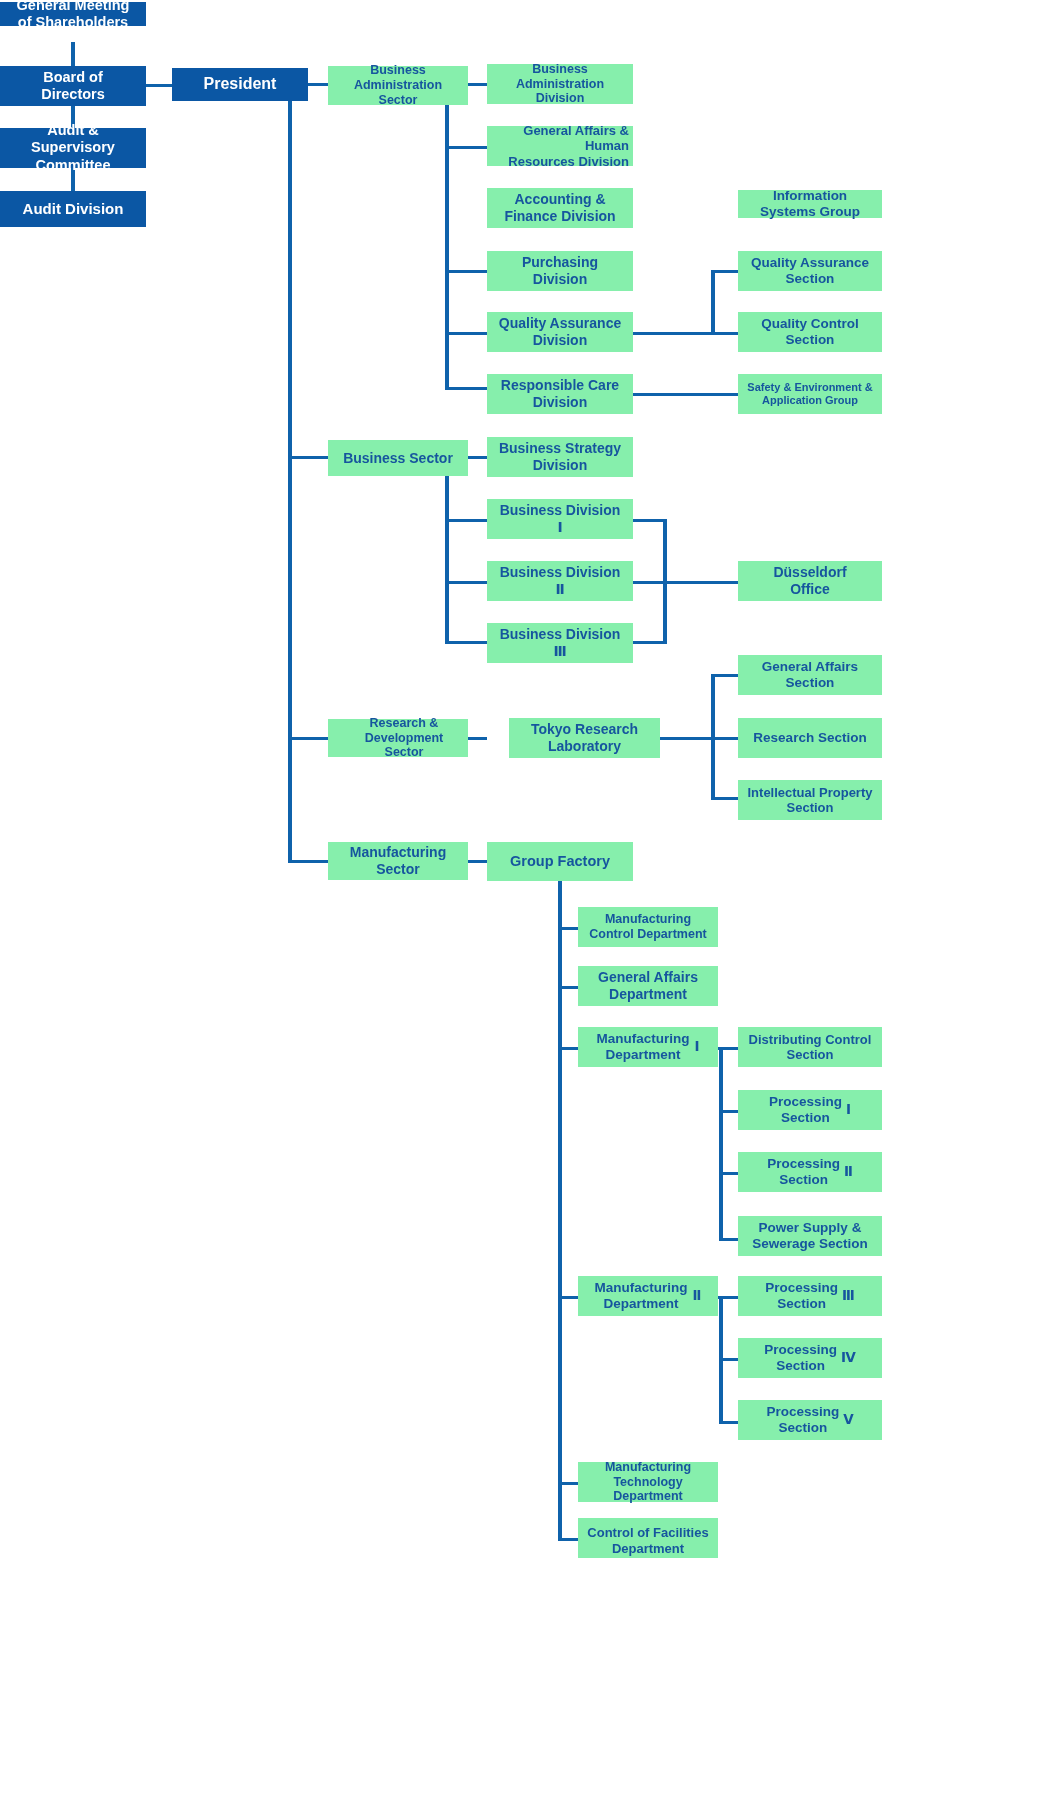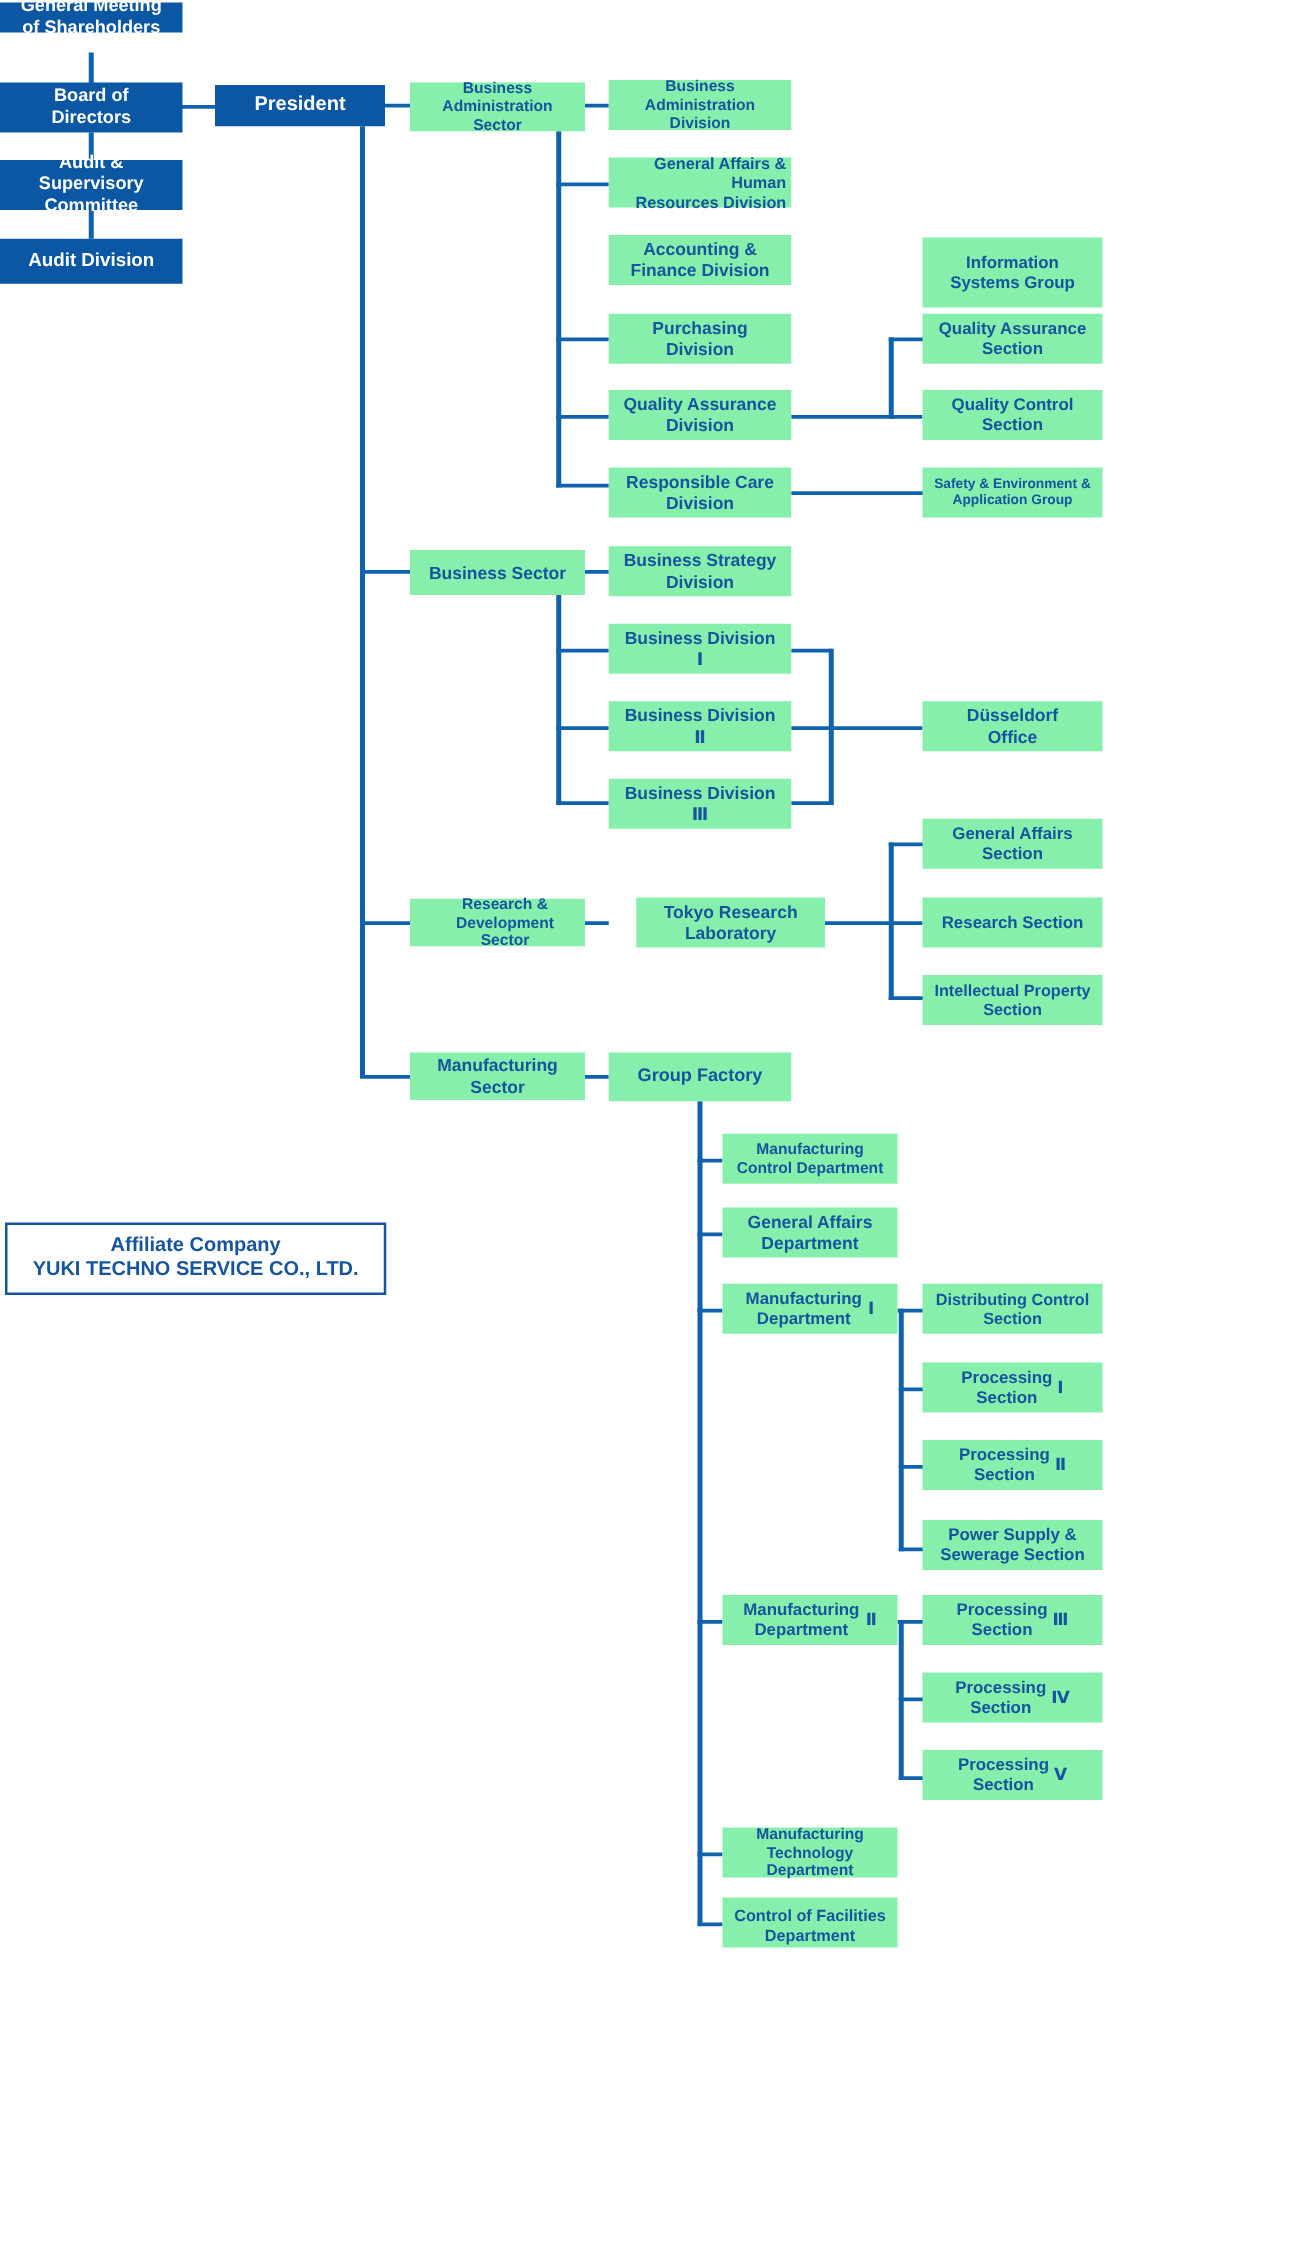--- a/index.html
+++ b/index.html
@@ -120,21 +120,21 @@
   <div class="box light" style="left:487px;top:374px;width:146px;height:40px;font-size:14px;">
     <span class="lbl">Responsible Care<br>Division</span>
   </div>
 
   <div class="ln lnh" style="left:633px;top:332px;width:105px;"></div>
   <div class="ln lnv" style="left:711px;top:270px;width:4px;height:65px;"></div>
   <div class="ln lnh" style="left:711px;top:270px;width:30px;"></div>
 
   <div class="ln lnh" style="left:633px;top:393px;width:108px;"></div>
 
-  <div class="box light" style="left:738px;top:190px;width:144px;height:56px;font-size:13.5px;text-align:center;">
+  <div class="box light" style="left:738px;top:190px;width:144px;height:28px;font-size:13.5px;text-align:center;">
     <span class="lbl">Information<br>Systems Group</span>
   </div>
   <div class="box light" style="left:738px;top:251px;width:144px;height:40px;font-size:13.5px;">
     <span class="lbl">Quality Assurance<br>Section</span>
   </div>
   <div class="box light" style="left:738px;top:312px;width:144px;height:40px;font-size:13.5px;">
     <span class="lbl">Quality Control<br>Section</span>
   </div>
   <div class="box light" style="left:738px;top:374px;width:144px;height:40px;font-size:11px;">
     <span class="lbl">Safety &amp; Environment &amp;<br>Application Group</span>
@@ -271,18 +271,14 @@
       <span class="rn" style="margin-left:4px;">Ⅴ</span>
   </div>
 
   <div class="box light" style="left:578px;top:1462px;width:140px;height:40px;font-size:12.5px;">
     <span class="lbl">Manufacturing<br>Technology Department</span>
   </div>
   <div class="box light" style="left:578px;top:1518px;width:140px;height:40px;font-size:13px;align-items:flex-end;">
     <span class="lbl">Control of Facilities<br>Department</span>
   </div>
 
-  <div class="box outline" style="left:4px;top:978px;width:305px;height:58px;flex-direction:column;">
-    <span class="lbl" style="font-size:16px;">Affiliate Company</span>
-    <span class="lbl" style="font-size:16px;">YUKI TECHNO SERVICE CO., LTD.</span>
-  </div>
 
 </div>
 
 </body></html>

